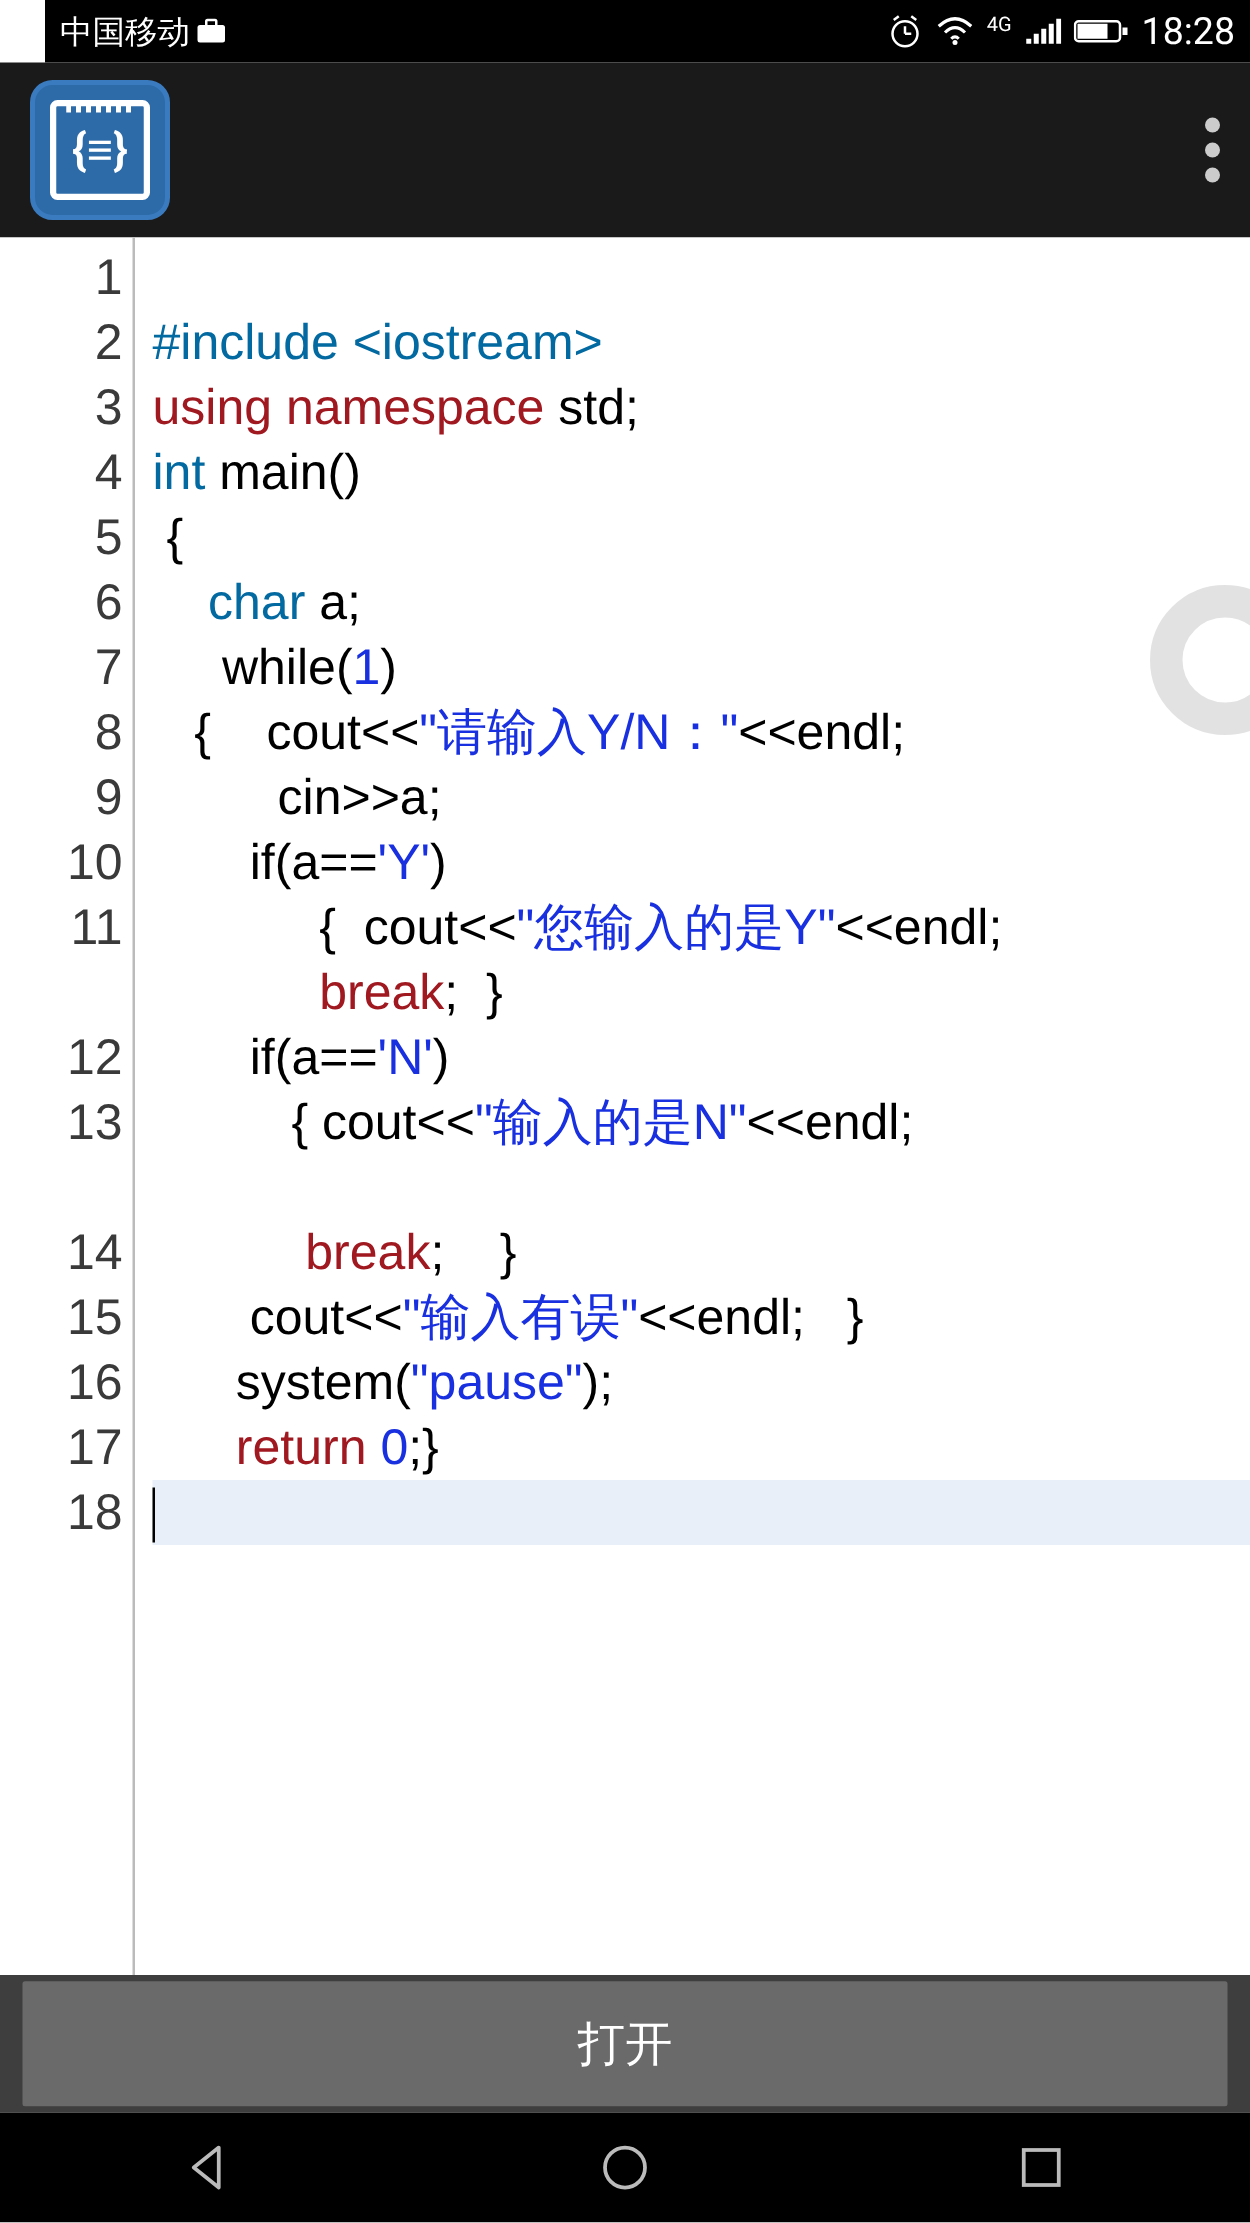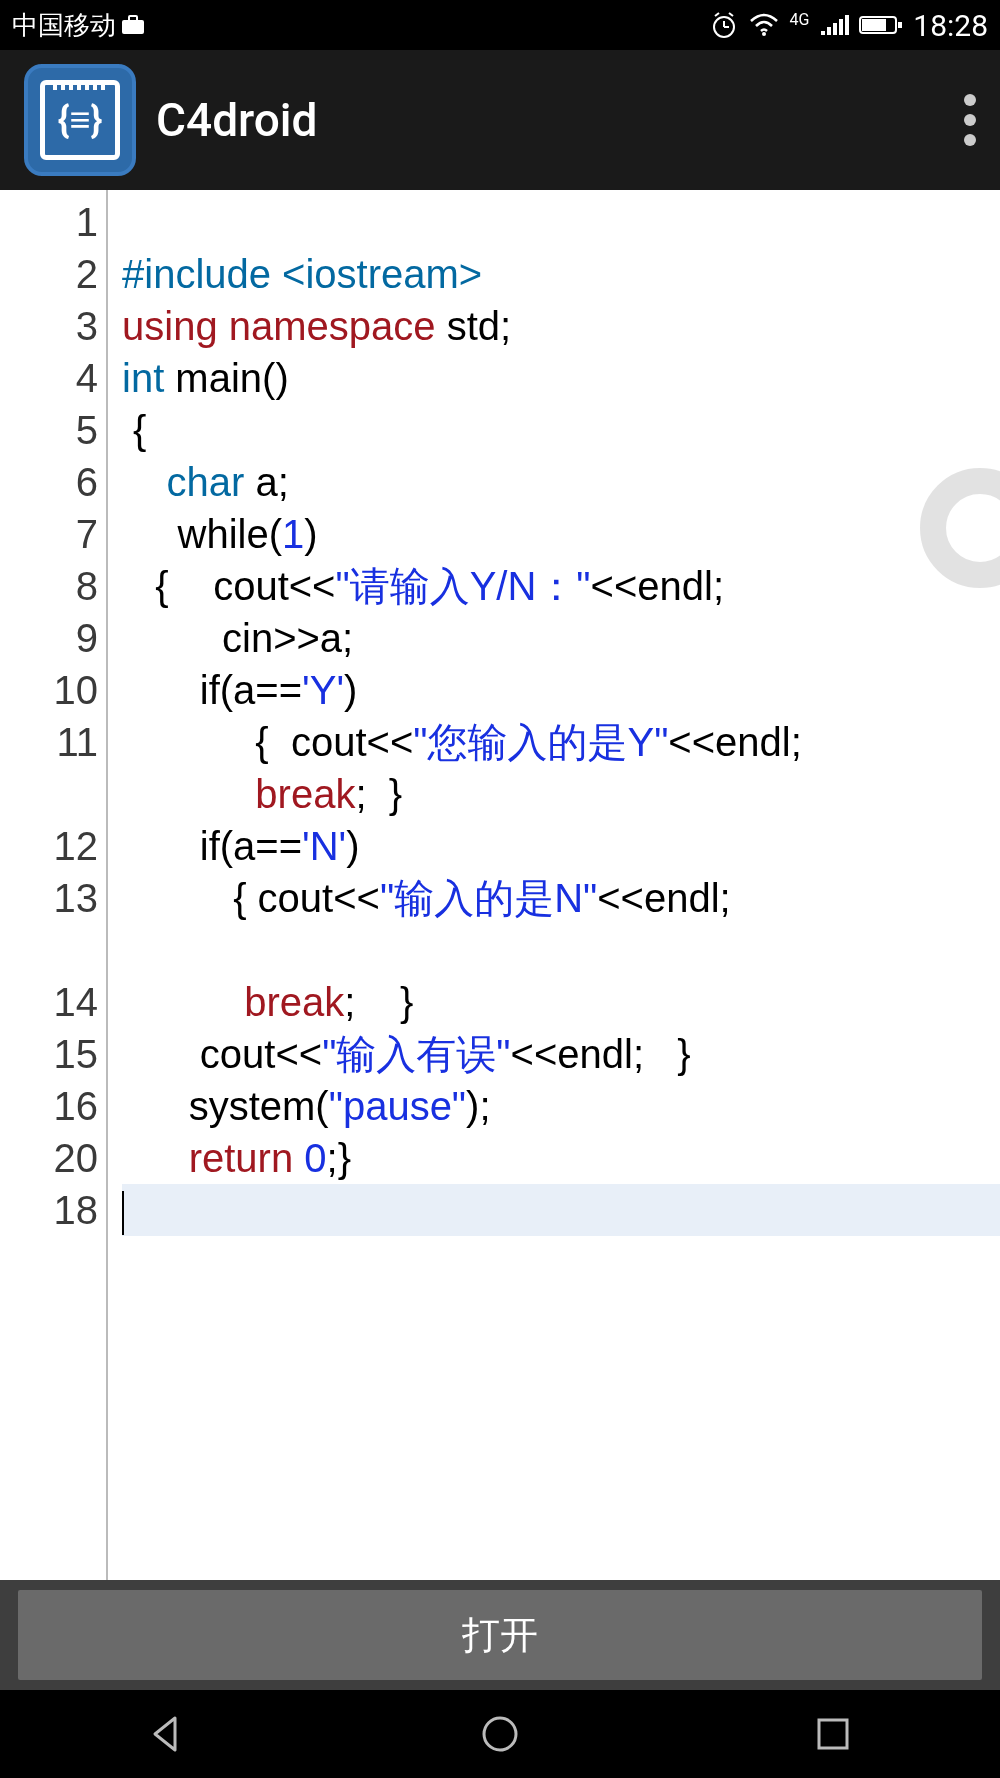--- a/index.html
+++ b/index.html
@@ -12,20 +12,21 @@
   position: relative;
 }
 .status-bar {
   height: 50px;
   background: #000;
   color: #fff;
   display: flex;
   align-items: center;
   padding: 0 12px;
   font-size: 26px;
+  margin-left: 36px;
 }
 .status-left { display: flex; align-items: center; gap: 4px; }
 .status-right { margin-left: auto; display: flex; align-items: center; gap: 10px; }
 .status-icon { display: inline-flex; align-items: center; }
 .status-time { font-size: 30px; }
 
 .app-bar {
   height: 140px;
   background: #1a1a1a;
   display: flex;
@@ -151,21 +152,21 @@
   left: 0; right: 0;
   height: 110px;
   background: #3e3e3e;
   display: flex;
   align-items: center;
   padding: 0 18px;
   gap: 20px;
 }
 .tb-btn {
   flex: 1;
-  height: 90px;
+  height: 100px;
   background: #6a6a6a;
   color: #fff;
   font-size: 38px;
   display: flex;
   align-items: center;
   justify-content: center;
   border-radius: 2px;
   cursor: pointer;
 }
 
@@ -232,21 +233,20 @@
         </svg>
     </span>
     <span class="status-time">18:28</span>
   </div>
 </div>
 
 <div class="app-bar">
   <div class="app-icon">
     <div class="app-icon-inner"></div>
   </div>
-  <div class="app-title">C4droid</div>
   <div class="app-menu">
     <div class="app-menu-dot"></div>
     <div class="app-menu-dot"></div>
     <div class="app-menu-dot"></div>
   </div>
 </div>
 
 <div class="editor-area">
   <div class="gutter" id="gutter">
       <div class="gutter-line">1</div>
@@ -260,21 +260,21 @@
       <div class="gutter-line">9</div>
       <div class="gutter-line">10</div>
       <div class="gutter-line">11</div>
       <div class="gutter-line"></div>
       <div class="gutter-line">12</div>
       <div class="gutter-line">13</div>
       <div class="gutter-line"></div>
       <div class="gutter-line">14</div>
       <div class="gutter-line">15</div>
       <div class="gutter-line">16</div>
-      <div class="gutter-line">20</div>
+      <div class="gutter-line">17</div>
       <div class="gutter-line">18</div>
     </div>
   <div class="code" id="code"><div class="code-line"><span class="tk-plain"></span></div><div class="code-line"><span class="tk-preproc">#include &lt;iostream&gt;</span></div><div class="code-line"><span class="tk-keyword">using namespace</span><span class="tk-plain"> std;</span></div><div class="code-line"><span class="tk-type">int</span><span class="tk-plain"> main()</span></div><div class="code-line"><span class="tk-plain"> {</span></div><div class="code-line"><span class="tk-plain">    </span><span class="tk-type">char</span><span class="tk-plain"> a;</span></div><div class="code-line"><span class="tk-plain">     while(</span><span class="tk-number">1</span><span class="tk-plain">)</span></div><div class="code-line"><span class="tk-plain">   {    cout&lt;&lt;</span><span class="tk-string">"请输入Y/N："</span><span class="tk-plain">&lt;&lt;endl;</span></div><div class="code-line"><span class="tk-plain">         cin&gt;&gt;a;</span></div><div class="code-line"><span class="tk-plain">       if(a==</span><span class="tk-char">'Y'</span><span class="tk-plain">)</span></div><div class="code-line"><span class="tk-plain">            {  cout&lt;&lt;</span><span class="tk-string">"您输入的是Y"</span><span class="tk-plain">&lt;&lt;endl;</span></div><div class="code-line"><span class="tk-plain">            </span><span class="tk-keyword">break</span><span class="tk-plain">;  }</span></div><div class="code-line"><span class="tk-plain">       if(a==</span><span class="tk-char">'N'</span><span class="tk-plain">)</span></div><div class="code-line"><span class="tk-plain">          { cout&lt;&lt;</span><span class="tk-string">"输入的是N"</span><span class="tk-plain">&lt;&lt;endl;</span></div><div class="code-line"><span class="tk-plain"></span></div><div class="code-line"><span class="tk-plain">           </span><span class="tk-keyword">break</span><span class="tk-plain">;    }</span></div><div class="code-line"><span class="tk-plain">       cout&lt;&lt;</span><span class="tk-string">"输入有误"</span><span class="tk-plain">&lt;&lt;endl;   }</span></div><div class="code-line"><span class="tk-plain">      system(</span><span class="tk-string">"pause"</span><span class="tk-plain">);</span></div><div class="code-line"><span class="tk-plain">      </span><span class="tk-keyword">return</span><span class="tk-plain"> </span><span class="tk-number">0</span><span class="tk-plain">;}</span></div><div class="code-line cl-current"><span class="tk-plain"></span><span class="cursor"></span></div></div>
   <div class="floating-circle"></div>
 </div>
 
 <div class="bottom-toolbar" id="toolbar">
     <div class="tb-btn">打开</div>
   </div>
 

